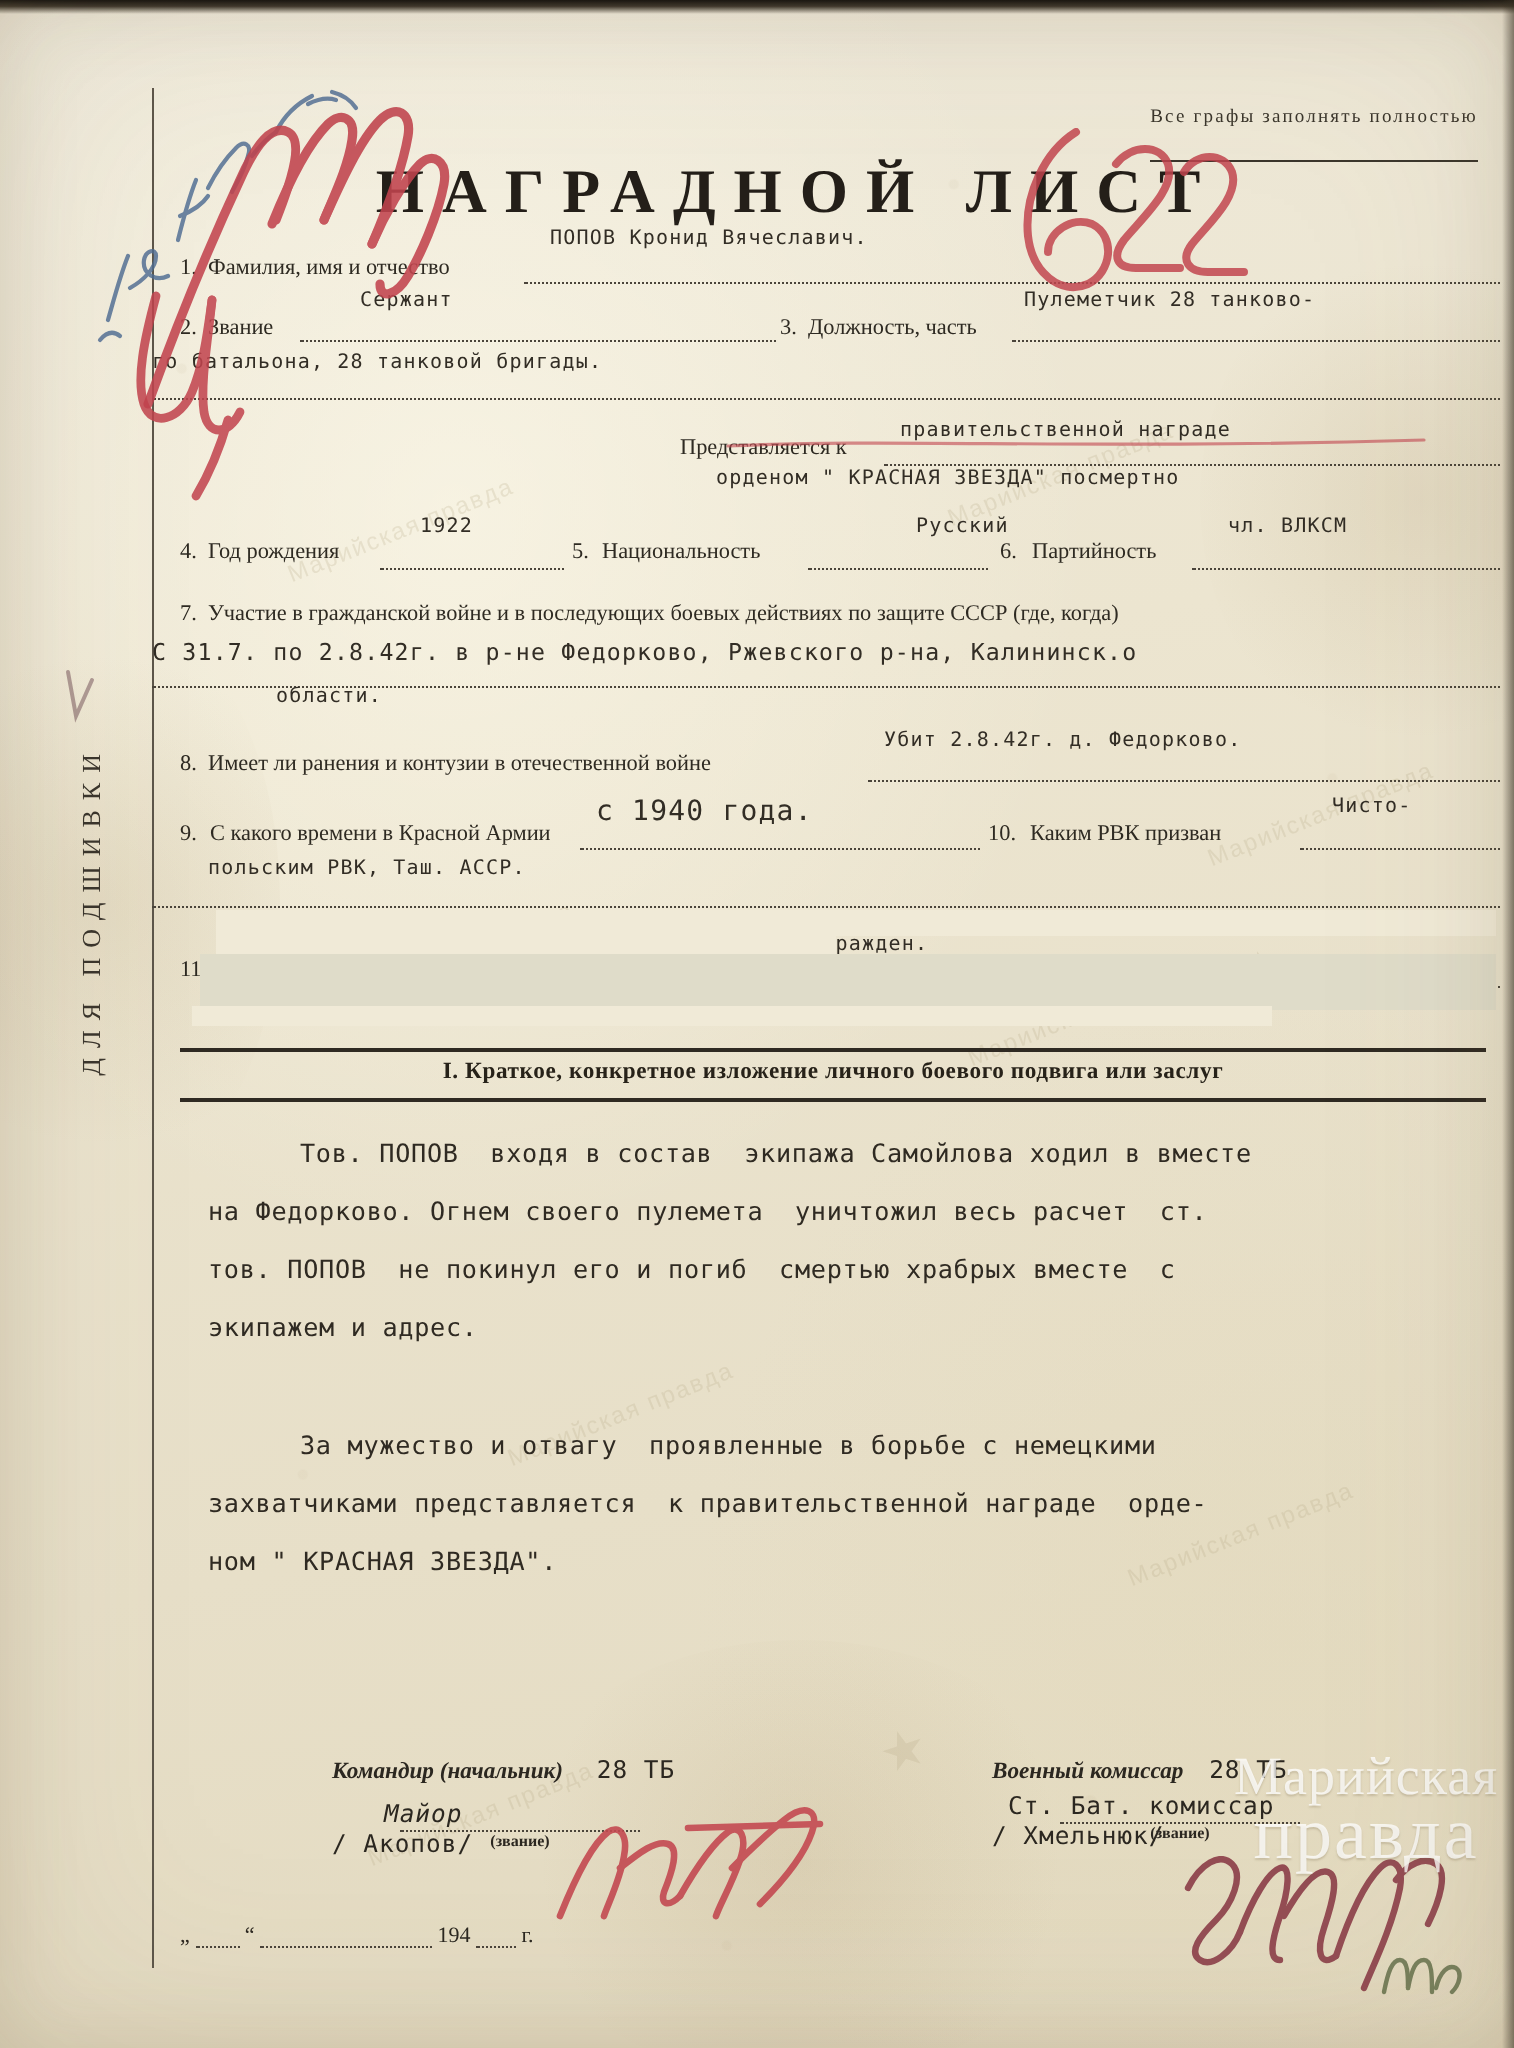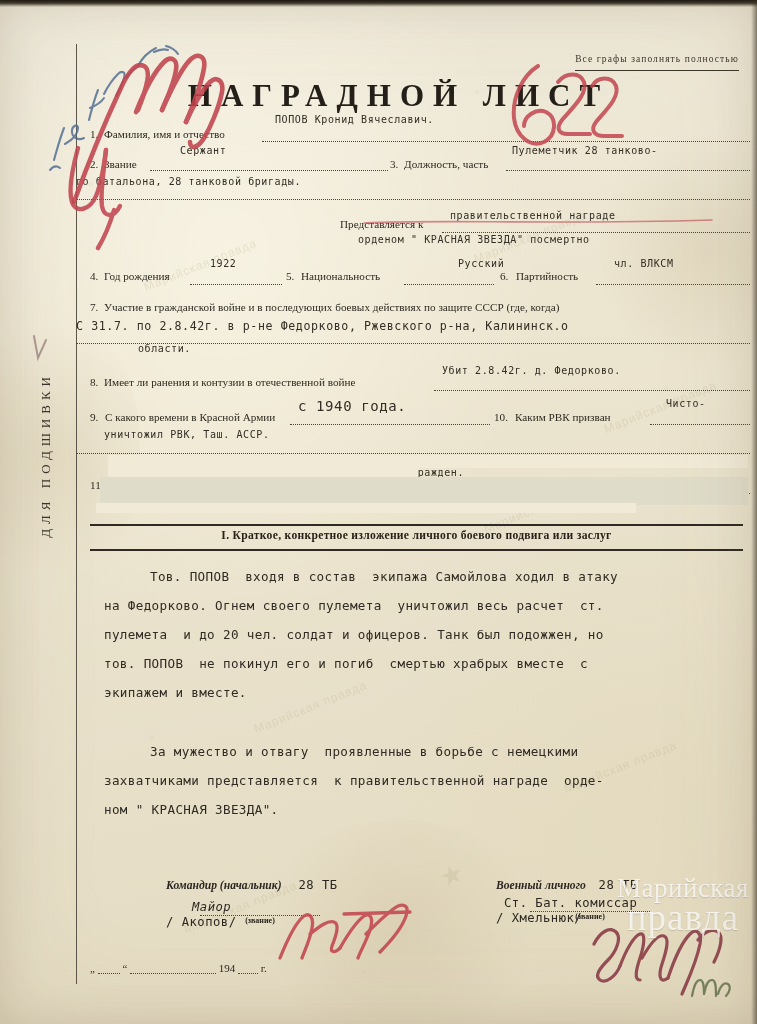--- a/index.html
+++ b/index.html
@@ -66,21 +66,21 @@
     position: absolute; left: 38px; top: 372px;
     writing-mode: vertical-rl; transform: rotate(180deg);
     letter-spacing: 5px; font-size: 13px; color: #3a352c;
     font-family: "Liberation Serif", serif;
   }
 
   
   .notice {
     position: absolute; right: 18px; top: 54px;
     font-size: 9.5px; letter-spacing: 1.1px; color: #3b362c;
-    border-bottom: 1.6px solid #3b362c; padding-bottom: 6px;
+    border-bottom: 1.6px solid #3b362c; padding-bottom: 16px;
   }
   .doc-title {
     position: absolute; left: 0; right: 0; top: 78px;
     text-align: center;
     font-size: 31px; font-weight: bold;
     letter-spacing: 9px; color: #241f19;
     padding-left: 40px;
   }
 
   
@@ -291,21 +291,21 @@
       <span class="tw abs" style="left:208px;top:-3px;font-size:14px;">с 1940 года.</span>
       <div class="rule-full" style="left:200px;width:200px;bottom:4px;"></div>
 
       <span class="lbl abs" style="left:404px;top:10px;">10.</span>
       <span class="lbl abs" style="left:425px;top:10px;">Каким РВК призван</span>
       <span class="tw abs" style="left:576px;top:-3px;">Чисто-</span>
       <div class="rule-full" style="left:560px;bottom:4px;"></div>
     </div>
 
     <div class="row" style="height:26px;">
-      <span class="tw abs" style="left:14px;top:-2px;">уничтожил РВК, Таш. АССР.</span>
+      <span class="tw abs" style="left:14px;top:-2px;">польским РВК, Таш. АССР.</span>
       <div class="rule-full" style="left:-14px;bottom:3px;"></div>
     </div>
 
     <div class="row" style="height:26px;margin-top:14px;">
       <span class="lbl abs" style="left:0;top:8px;">11.</span>
       <span class="lbl abs" style="left:20px;top:8px;">Чем ранее награжден (за какие отличия)</span>
       <span class="tw abs" style="left:288px;top:-4px;">Не награжден.</span>
       <div class="rule-full" style="left:278px;bottom:3px;"></div>
     </div>
 
@@ -314,43 +314,42 @@
   <div class="redact a" style="left:108px;top:455px;width:310px;height:24px;"></div>
   <div class="redact a" style="left:108px;top:455px;width:640px;height:13px;"></div>
   <div class="redact b" style="left:100px;top:477px;width:648px;height:28px;"></div>
   <div class="redact a" style="left:96px;top:503px;width:540px;height:10px;"></div>
 
   <div class="sec-top-rule"></div>
   <div class="sec-title">I.  Краткое, конкретное изложение личного боевого подвига или заслуг</div>
   <div class="sec-bot-rule"></div>
 
   <div class="narr">
-    <div class="nline ind">Тов. ПОПОВ  входя в состав  экипажа Самойлова ходил в атаку</div>
+    <div class="nline ind">Тов. ПОПОВ  входя в состав  экипажа Самойлова ходил в вместе</div>
     <div class="nline">на Федорково. Огнем своего пулемета  уничтожил весь расчет  ст.</div>
-    <div class="nline">пулемета  и до 20 чел. солдат и офицеров. Танк был подожжен, но</div>
     <div class="nline">тов. ПОПОВ  не покинул его и погиб  смертью храбрых вместе  с</div>
-    <div class="nline">экипажем и вместе.</div>
+    <div class="nline">экипажем и адрес.</div>
     <div class="nline ind" style="margin-top:30px;">За мужество и отвагу  проявленные в борьбе с немецкими</div>
     <div class="nline">захватчиками представляется  к правительственной награде  орде-</div>
     <div class="nline">ном " КРАСНАЯ ЗВЕЗДА".</div>
   </div>
 
   <div class="sig" style="left:166px;top:878px;">
     <div>
       <span class="it">Командир (начальник)</span>
       <span class="tt" style="margin-left:14px;">28 ТБ</span>
     </div>
     <div class="tt" style="margin-left:26px;margin-top:8px;font-style:italic;">Майор</div>
     <div class="zvanie" style="margin-left:34px;">(звание)</div>
     <div class="tt" style="margin-top:-10px;">/ Акопов/</div>
   </div>
 
   <div class="sig" style="left:496px;top:878px;">
     <div>
-      <span class="it">Военный личного</span>
+      <span class="it">Военный комиссар</span>
       <span class="tt" style="margin-left:10px;">28 ТБ</span>
     </div>
     <div class="tt" style="margin-left:8px;margin-top:4px;">Ст. Бат. комиссар</div>
     <div class="zvanie" style="margin-left:34px;">(звание)</div>
     <div class="tt" style="margin-top:-10px;">/ Хмельнюк/</div>
   </div>
 
   <div class="date-line">
     <span>„</span>
     <span class="d" style="width:22px;"></span>

